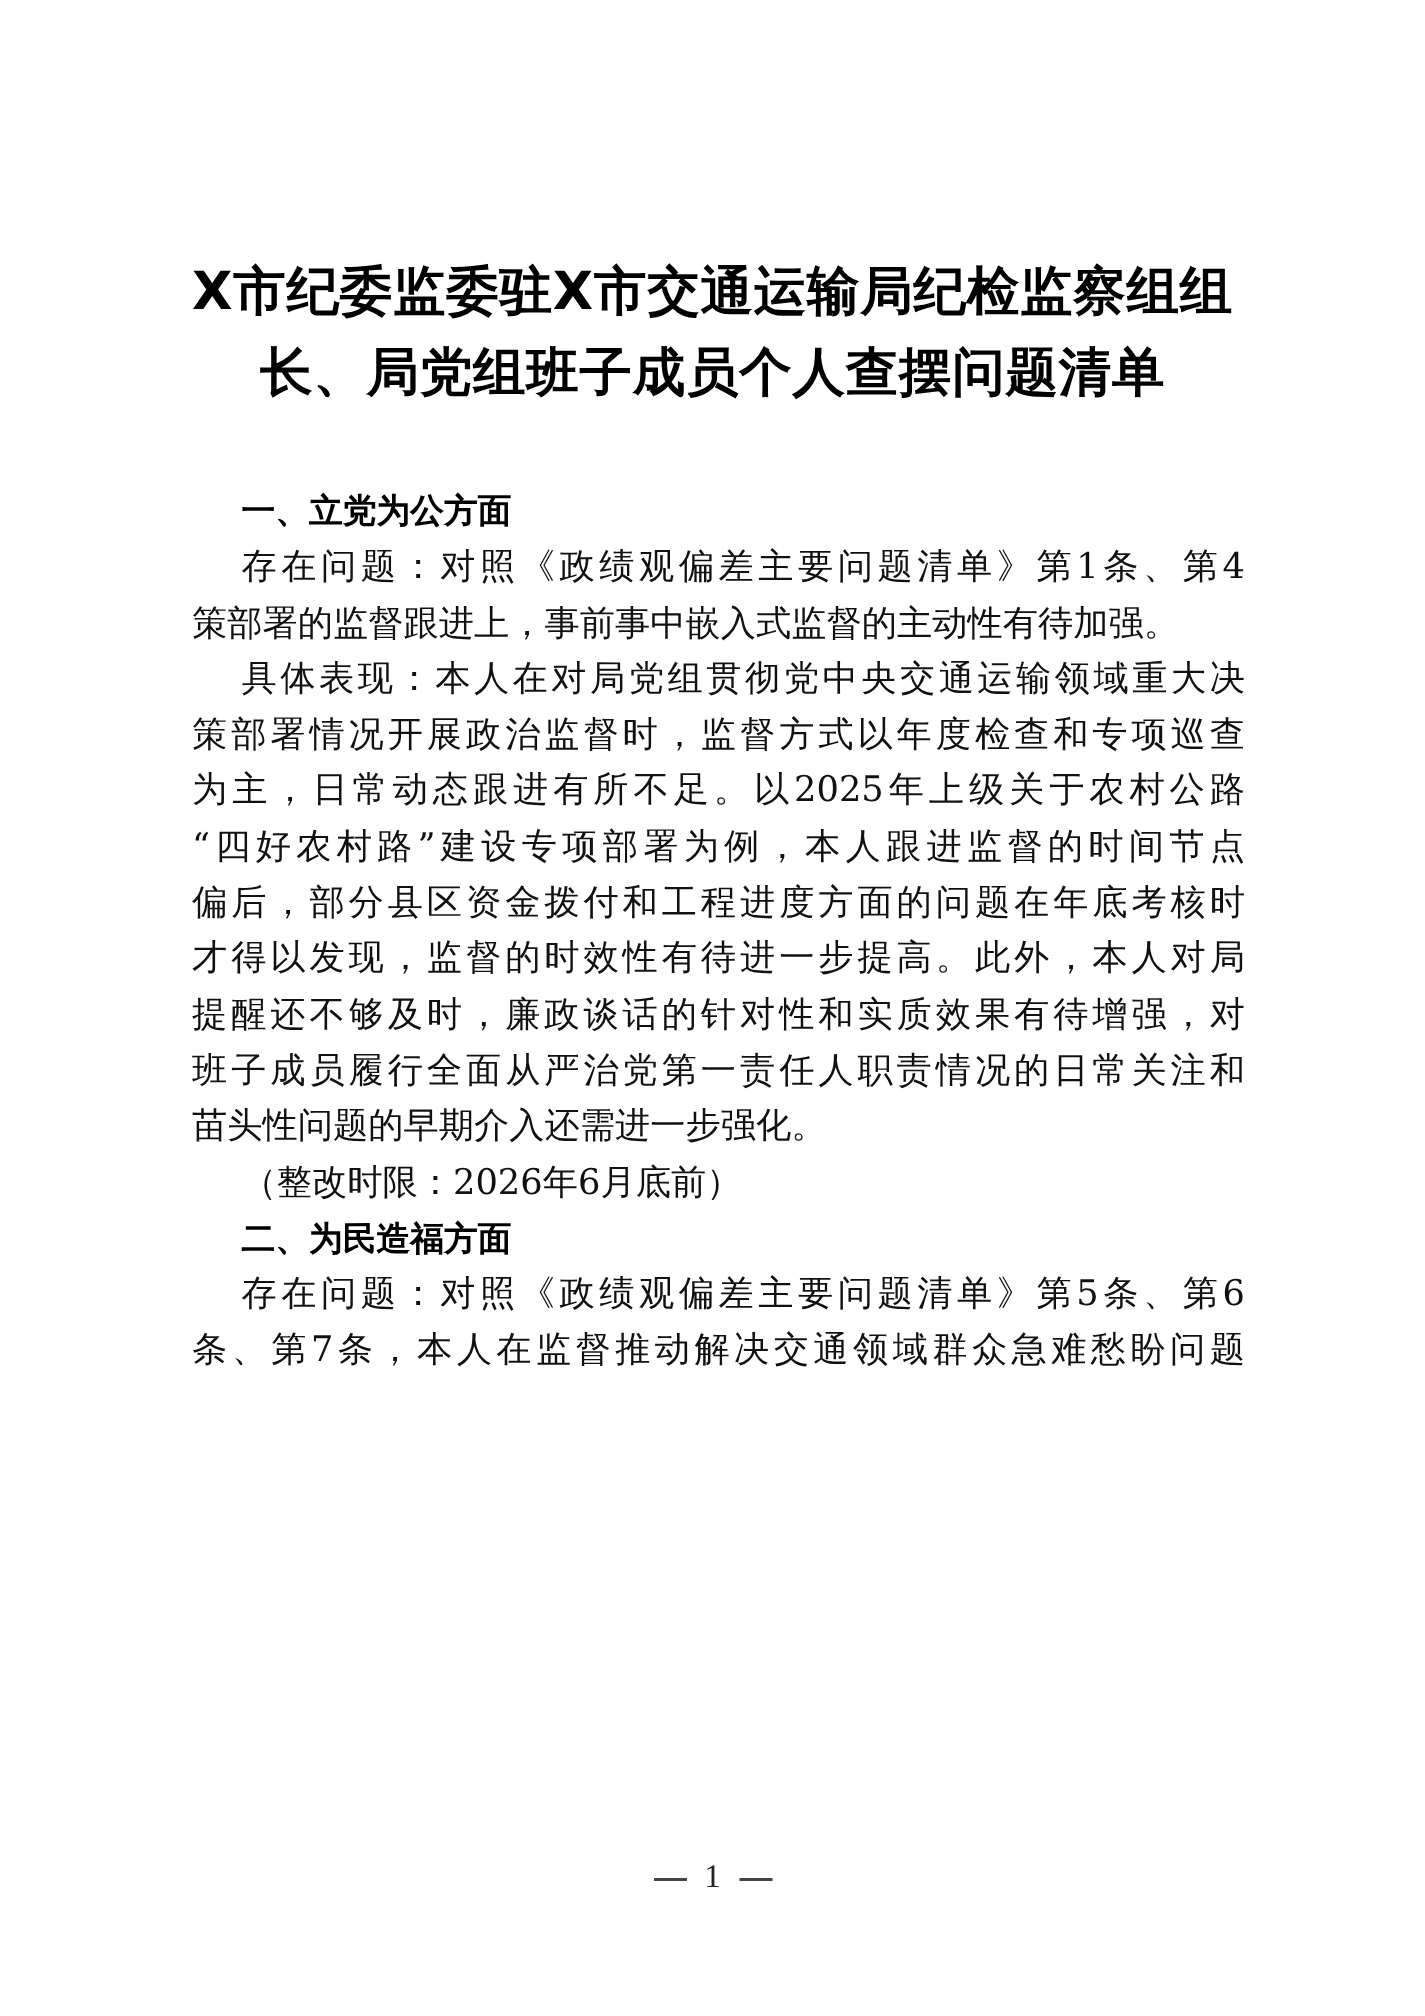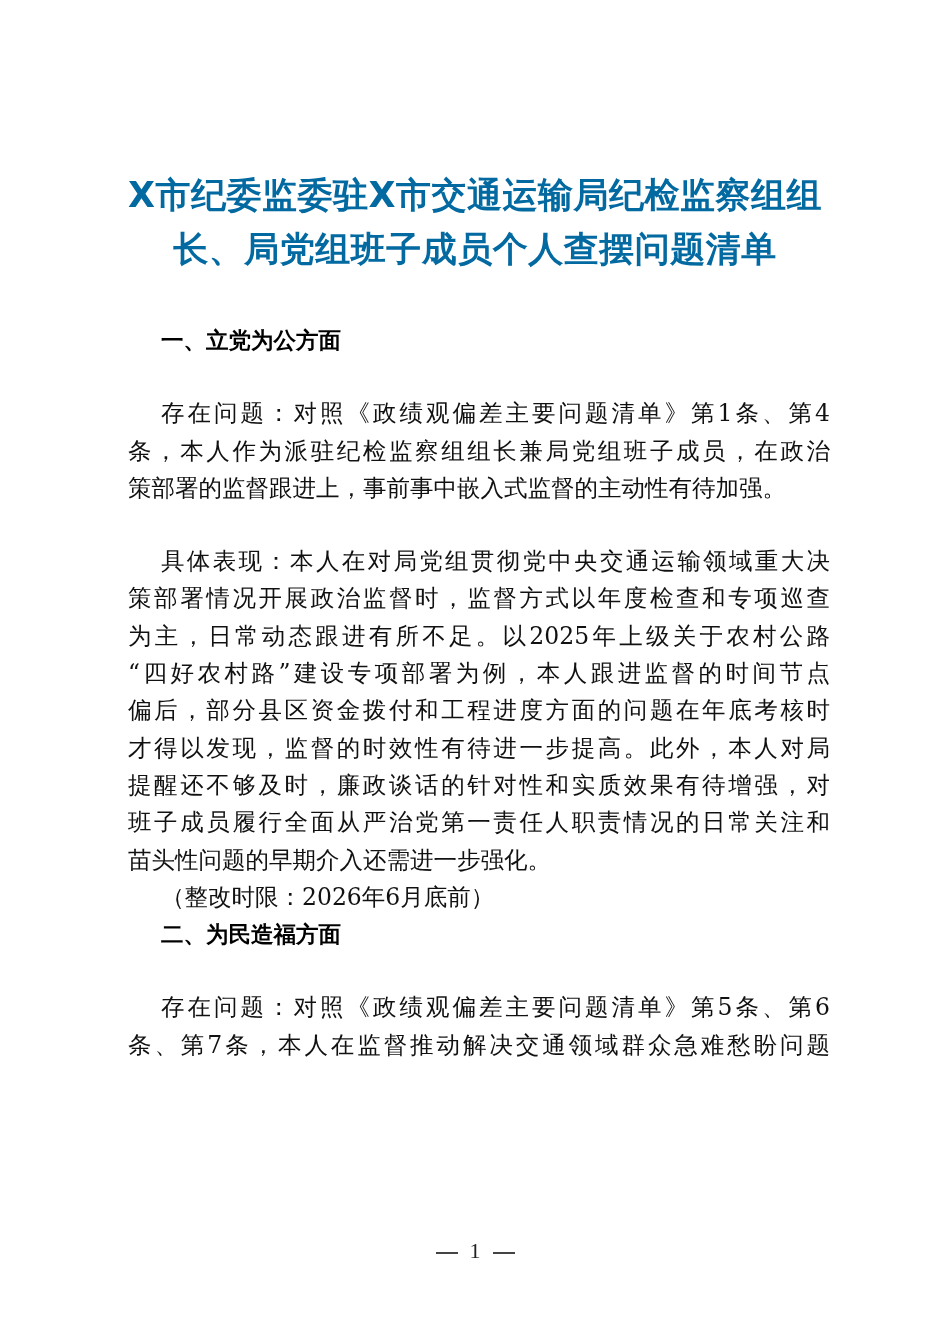--- a/index.html
+++ b/index.html
@@ -25,21 +25,21 @@
       position: absolute;
       left: 100px;
       width: 750px;
       top: 168px;
       text-align: center;
       font-family: "DejaVu Sans", "Liberation Sans", sans-serif;
       font-weight: bold;
       font-size: 35px;
       line-height: 54px;
       letter-spacing: 0.5px;
-      color: #0369a1;
+      color: #000000;
     }
     .title .line { display: block; white-space: nowrap; }
     .body {
       position: absolute;
       left: 128px;
       width: 702px;
       top: 322px;
       font-family: "DejaVu Serif", "Liberation Serif", serif;
       font-size: 23.5px;
       color: #111111;
@@ -50,21 +50,20 @@
       line-height: 37.3px;
       white-space: nowrap;
       text-align: justify;
       text-align-last: justify;
     }
     .ln.last {
       text-align-last: left;
     }
     .ln.indent {
       padding-left: 33px;
-      margin-top: 36px;
     }
     .heading {
       font-family: Liberation Serif, serif;
       font-weight: bold;
       font-size: 22.5px;
       text-align-last: left;
       padding-left: 33px;
       color: #000000;
     }
     .deadline {
@@ -98,21 +97,20 @@
   <div class="title">
     <span class="line">X市纪委监委驻X市交通运输局纪检监察组组</span>
     <span class="line">长、局党组班子成员个人查摆问题清单</span>
   </div>
 
   <div class="body">
 
     <span class="ln heading">一、立党为公方面</span>
 
     <span class="ln indent">存在问题：对照《政绩观偏差主要问题清单》第1条、第4</span>
-    <span class="ln">条，本人作为派驻纪检监察组组长兼局党组班子成员，在政治</span>
     <span class="ln last">策部署的监督跟进上，事前事中嵌入式监督的主动性有待加强。</span>
 
     <span class="ln indent">具体表现：本人在对局党组贯彻党中央交通运输领域重大决</span>
     <span class="ln">策部署情况开展政治监督时，监督方式以年度检查和专项巡查</span>
     <span class="ln">为主，日常动态跟进有所不足。以2025年上级关于农村公路</span>
     <span class="ln">“四好农村路”建设专项部署为例，本人跟进监督的时间节点</span>
     <span class="ln">偏后，部分县区资金拨付和工程进度方面的问题在年底考核时</span>
     <span class="ln">才得以发现，监督的时效性有待进一步提高。此外，本人对局</span>
     <span class="ln">提醒还不够及时，廉政谈话的针对性和实质效果有待增强，对</span>
     <span class="ln">班子成员履行全面从严治党第一责任人职责情况的日常关注和</span>

